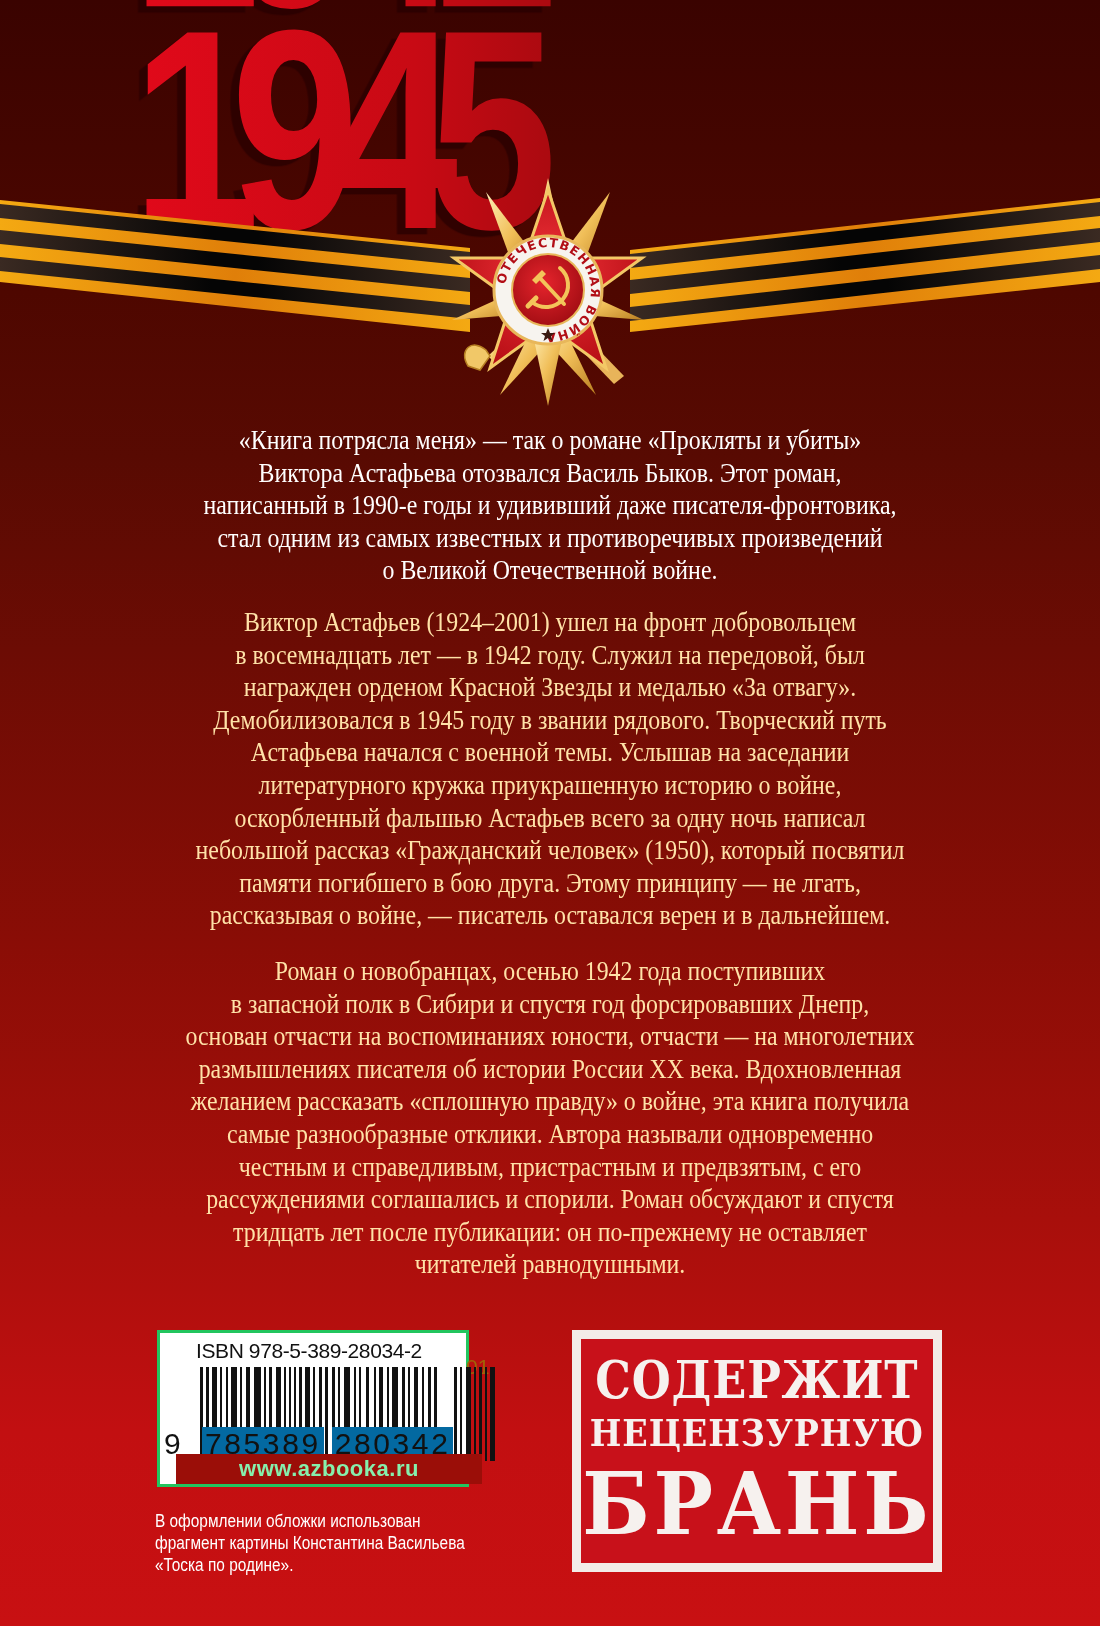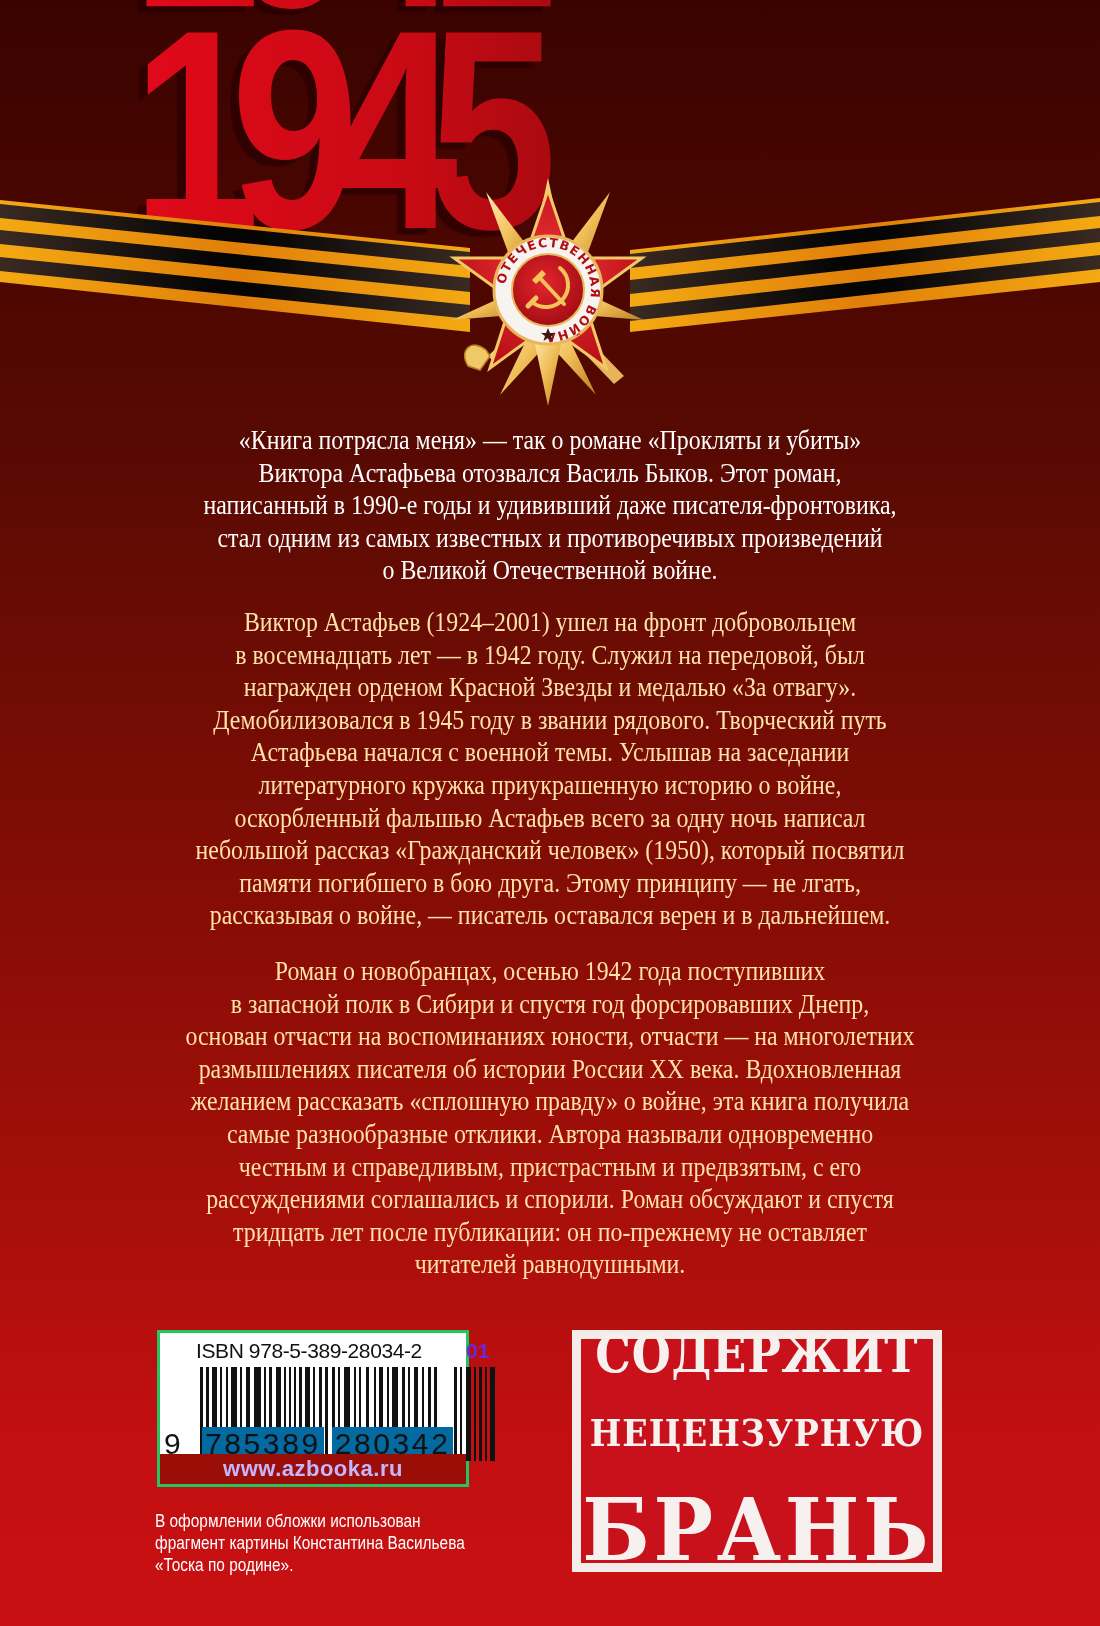--- a/index.html
+++ b/index.html
@@ -53,38 +53,38 @@
   .barcode-box {
     position: absolute; left: 157px; top: 1330px; width: 312px; height: 157px;
     background: #ffffff; border: 3px solid #22c55e;
   }
   .isbn-line {
     position: absolute; left: 36px; top: 6px;
     font-family: "Liberation Sans", "DejaVu Sans", sans-serif;
     font-size: 21px; color: #111; letter-spacing: -0.4px;
   }
   .addon-num {
-    position: absolute; left: 306px; top: 6px;
-    font-family: "Liberation Sans", "DejaVu Sans", sans-serif;
-    font-size: 21px; color: #6d28d9; font-weight: bold;
+    position: absolute; left: 306px; top: 22px;
+    font-family: "Liberation Sans", "DejaVu Sans", sans-serif;
+    font-size: 21px; color: #a16207;
   }
   .bars { position: absolute; left: 0; top: 34px; width: 382px; height: 94px; }
   .ean-digits {
     position: absolute; left: 4px; top: 94px; height: 34px;
     font-family: "Liberation Sans", "DejaVu Sans", sans-serif;
     font-size: 30px; color: #111; line-height: 34px;
     display: flex;
   }
   .ean-digits .first { width: 30px; }
   .ean-digits .grp { background: #0369a1; padding: 0 3px; letter-spacing: 2.6px; }
   .ean-digits .g1 { margin-left: 8px; }
   .ean-digits .g2 { margin-left: 8px; }
   .url-bar {
-    position: absolute; left: 0; bottom: 0; width: 100%; height: 30px;
-    background: #9b0e08; color: #c4b5fd; text-align: center;
+    position: absolute; left: 16px; bottom: 0; width: 100%; height: 30px;
+    background: #9b0e08; color: #86efac; text-align: center;
     font-family: "Liberation Sans", "DejaVu Sans", sans-serif;
     font-weight: 700; font-size: 22px; line-height: 30px; letter-spacing: 0.5px;
   }
 
   
   .credit {
     position: absolute; left: 155px; top: 1510px; width: 400px;
     font-family: "Liberation Sans", "DejaVu Sans", sans-serif;
     font-size: 17.5px; line-height: 22px; color: #ffffff;
     transform: scaleX(0.88); transform-origin: left top;
@@ -92,21 +92,21 @@
   .credit p { white-space: nowrap; }
 
   
   .stamp {
     position: absolute; left: 572px; top: 1330px; width: 370px; height: 242px;
     border: 9px solid #f3ece8;
     background: #c8111a;
     display: flex; flex-direction: column; align-items: center; justify-content: center;
     color: #f6f1ee;
     font-family: "DejaVu Serif", "Liberation Serif", serif;
-    font-weight: 700; text-align: right; gap: 26px;
+    font-weight: 700; text-align: right;
   }
   .stamp::before {
     content: ""; position: absolute; inset: 0;
     background:
       radial-gradient(circle at 12% 30%, rgba(200,17,26,0.9) 0 2px, transparent 3px),
       radial-gradient(circle at 70% 62%, rgba(200,17,26,0.9) 0 2px, transparent 3px),
       radial-gradient(circle at 40% 80%, rgba(200,17,26,0.9) 0 1.5px, transparent 2.5px),
       radial-gradient(circle at 88% 20%, rgba(200,17,26,0.9) 0 1.5px, transparent 2.5px);
     pointer-events: none;
   }

